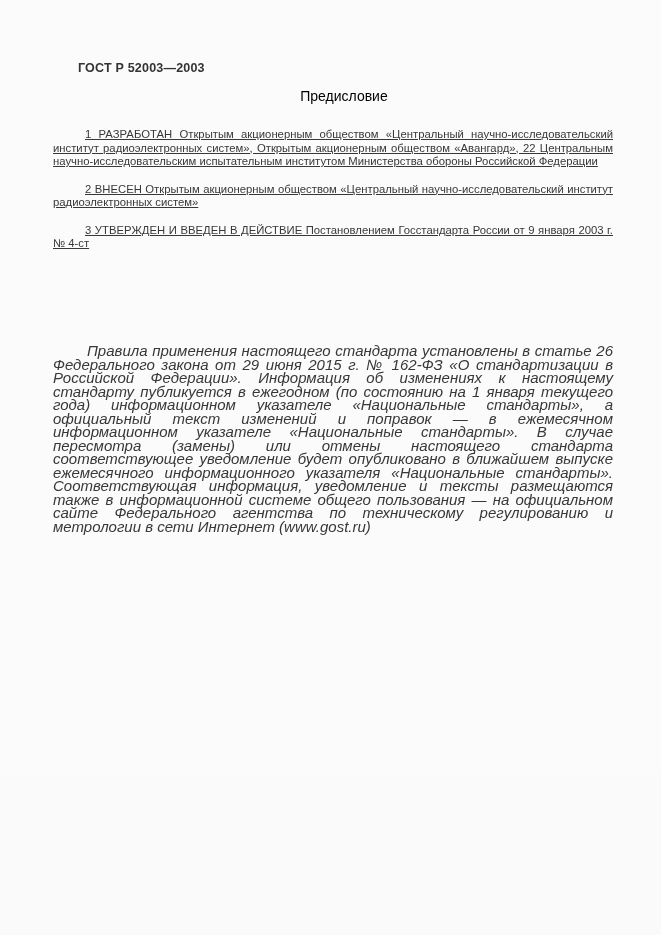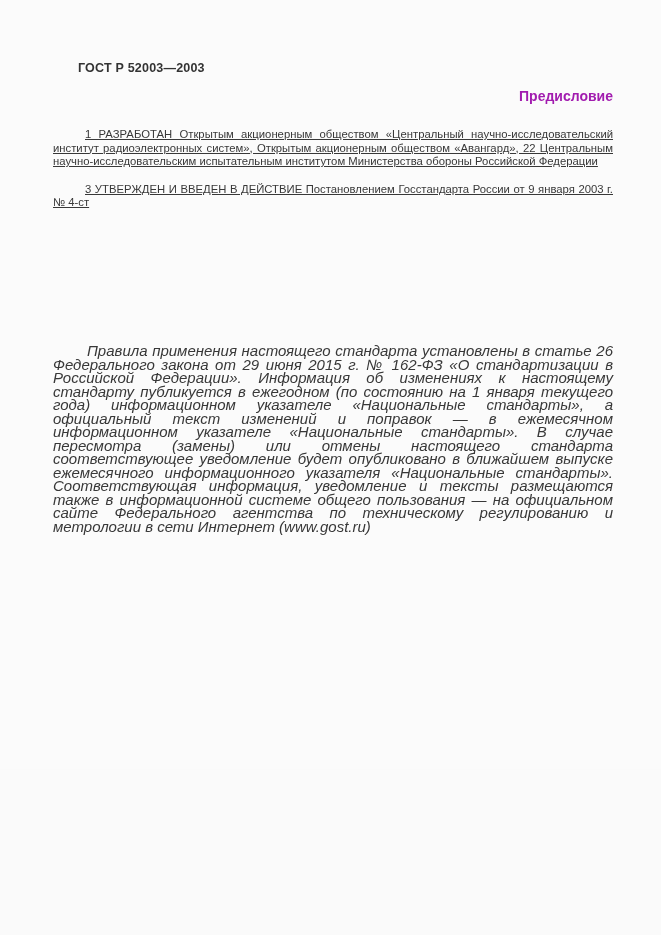--- a/index.html
+++ b/index.html
@@ -23,25 +23,25 @@
     font-size: 12.5px;
     font-weight: bold;
     letter-spacing: 0.2px;
     color: #333;
   }
   .page-title {
     position: absolute;
     top: 88px;
     left: 53px;
     width: 560px;
-    text-align: right;
+    text-align: center;
     text-indent: 22px;
     font-size: 14px;
-    font-weight: bold;
-    color: #a21caf;
+    font-weight: normal;
+    color: #000000;
   }
   .foreword {
     position: absolute;
     top: 116px;
     left: 53px;
     width: 560px;
     font-size: 11.3px;
     line-height: 13.5px;
   }
   .foreword p {
@@ -94,20 +94,21 @@
 <body>
 
 <div class="page">
 
   <div class="doc-header">ГОСТ Р 52003—2003</div>
 
   <div class="page-title">Предисловие</div>
 
   <div class="foreword">
     <p>1 РАЗРАБОТАН Открытым акционерным обществом «Центральный научно-исследовательский институт радиоэлектронных систем», Открытым акционерным обществом «Авангард», 22 Центральным научно-исследовательским испытательным институтом Министерства обороны Российской Федерации</p>
+    <p>2 ВНЕСЕН Открытым акционерным обществом «Центральный научно-исследовательский институт радиоэлектронных систем»</p>
     <p>3 УТВЕРЖДЕН И ВВЕДЕН В ДЕЙСТВИЕ Постановлением Госстандарта России от 9 января 2003 г. № 4-ст</p>
   </div>
 
   <p class="legal-note">Правила применения настоящего стандарта установлены в статье 26 Федерального закона от 29 июня 2015 г. № 162-ФЗ «О стандартизации в Российской Федерации». Информация об изменениях к настоящему стандарту публикуется в ежегодном (по состоянию на 1 января текущего года) информационном указателе «Национальные стандарты», а официальный текст изменений и поправок — в ежемесячном информационном указателе «Национальные стандарты». В случае пересмотра (замены) или отмены настоящего стандарта соответствующее уведомление будет опубликовано в ближайшем выпуске ежемесячного информационного указателя «Национальные стандарты». Соответствующая информация, уведомление и тексты размещаются также в информационной системе общего пользования — на официальном сайте Федерального агентства по техническому регулированию и метрологии в сети Интернет (www.gost.ru)</p>
 
 
 
   <div class="page-number">II</div>
 
 </div>

